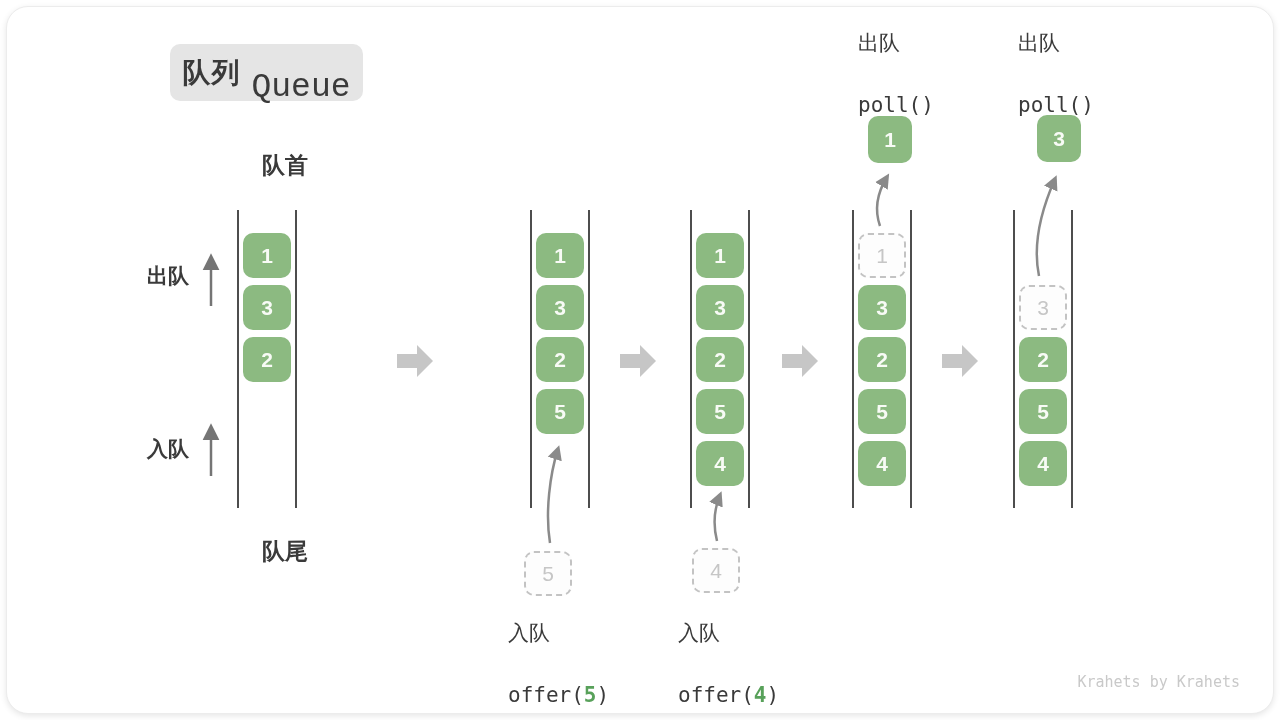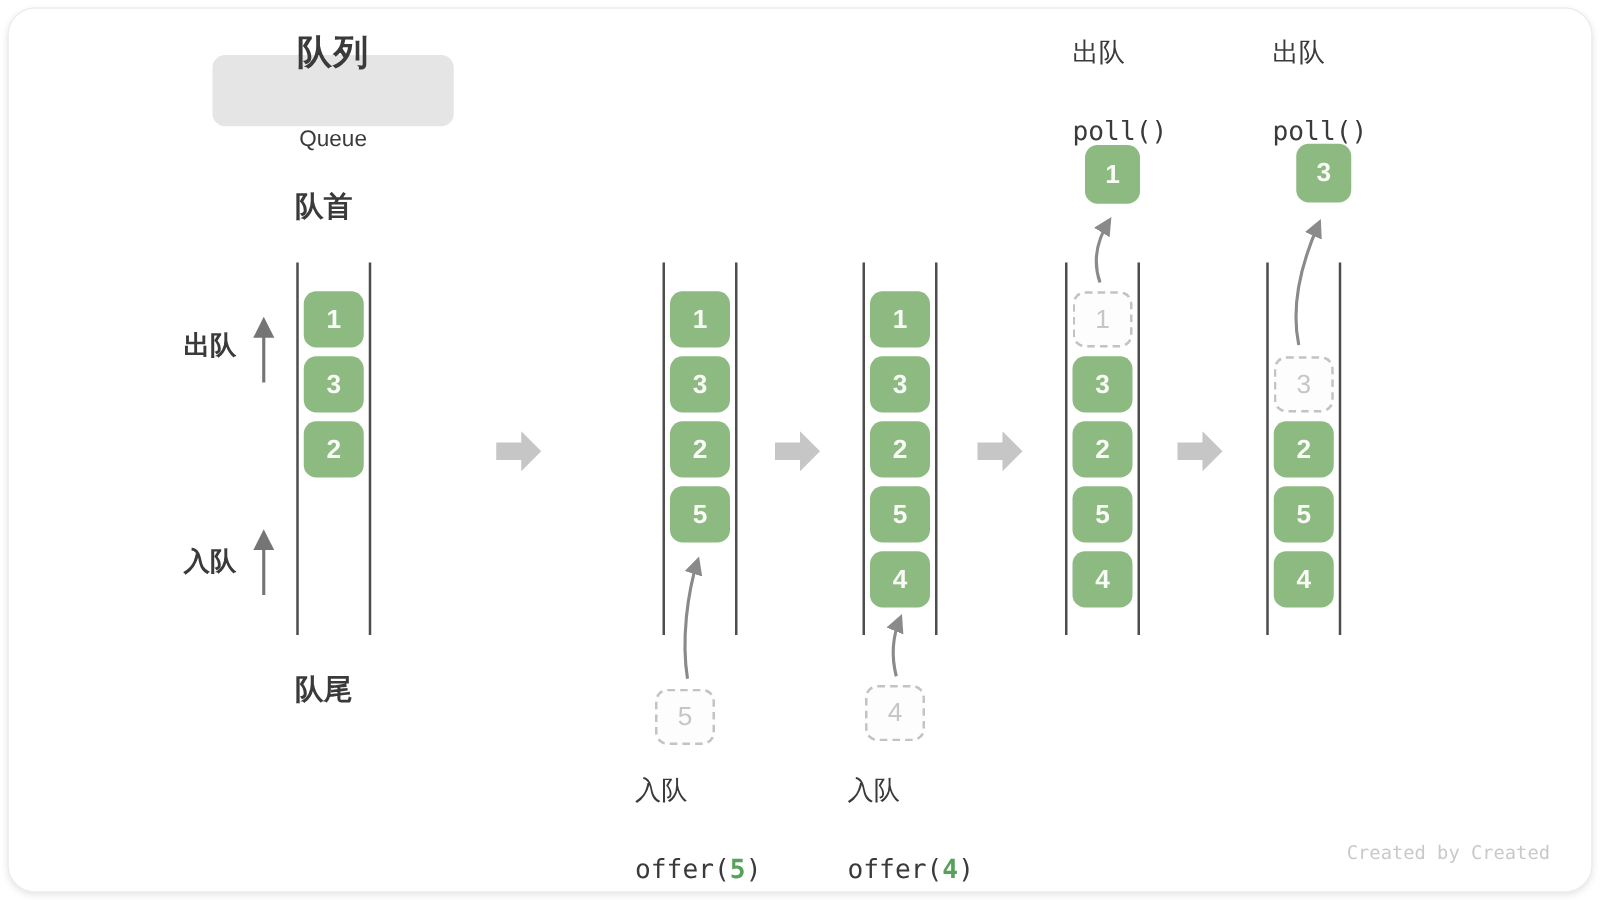--- a/index.html
+++ b/index.html
@@ -1,25 +1,25 @@
 <!DOCTYPE html>
 <html><head>
 <meta charset="utf-8">
 <style>
   html,body{margin:0;padding:0;background:#ffffff;}
   .canvas{position:relative;width:1280px;height:720px;overflow:hidden;
           font-family:"Liberation Sans","DejaVu Sans",sans-serif;color:#3a3a3a;}
   .card{position:absolute;left:6px;top:6px;width:1266px;height:706px;background:#ffffff;
         border:1px solid #ececec;border-radius:22px;box-shadow:0 2px 6px rgba(0,0,0,.10);}
   .title-badge{position:absolute;left:170px;top:44px;width:193px;height:57px;background:#e5e5e5;
-        border-radius:10px;display:flex;align-items:center;justify-content:center;gap:11px;z-index:3;flex-direction:column;}
+        border-radius:10px;display:flex;align-items:center;justify-content:center;gap:11px;z-index:3;}
   .title-zh{font-size:28px;font-weight:bold;letter-spacing:1px;}
-  .title-en{font-family:Liberation Sans, sans-serif;font-size:18px;margin-top:29px;}
+  .title-en{font-family:Liberation Mono, monospace;font-size:33px;margin-top:29px;}
   .lbl{position:absolute;font-weight:bold;z-index:3;}
-  .lbl-front,.lbl-rear{left:228px;width:62px;text-align:center;font-size:23px;}
+  .lbl-front,.lbl-rear{left:254px;width:62px;text-align:center;font-size:23px;}
   .lbl-front{top:150px;}
   .lbl-rear{top:536px;}
   .lbl-dequeue,.lbl-enqueue{left:147px;font-size:21px;}
   .lbl-dequeue{top:262px;}
   .lbl-enqueue{top:435px;}
   .queue-col{position:absolute;top:210px;height:298px;width:56px;
         border-left:2px solid #4d4d4d;border-right:2px solid #4d4d4d;z-index:2;}
   .cell{position:absolute;width:48px;height:45px;border-radius:10px;box-sizing:border-box;
         display:flex;align-items:center;justify-content:center;font-size:21px;font-weight:bold;z-index:2;}
   .cell.solid{background:var(--green,#8CBA81);color:#f8fbf6;}
@@ -120,14 +120,14 @@
     <path d="M717,541 C712,521 715,507 720,495" stroke="#8a8a8a" stroke-width="2.5" fill="none" marker-end="url(#mh)"></path>
     <path d="M880,226 C873,206 879,190 887,177" stroke="#8a8a8a" stroke-width="2.5" fill="none" marker-end="url(#mh)"></path>
     <path d="M1039,276 C1032,242 1043,206 1055,179" stroke="#8a8a8a" stroke-width="2.5" fill="none" marker-end="url(#mh)"></path>
 
     <polygon points="397,354 417,354 417,345 433,361 417,377 417,368 397,368" fill="#c6c6c6"></polygon>
     <polygon points="620,354 640,354 640,345 656,361 640,377 640,368 620,368" fill="#c6c6c6"></polygon>
     <polygon points="782,354 802,354 802,345 818,361 802,377 802,368 782,368" fill="#c6c6c6"></polygon>
     <polygon points="942,354 962,354 962,345 978,361 962,377 962,368 942,368" fill="#c6c6c6"></polygon>
   </svg>
 
-  <div class="watermark">Created by Created</div>
+  <div class="watermark">Krahets by Krahets</div>
 </div>
 
 </body></html>

